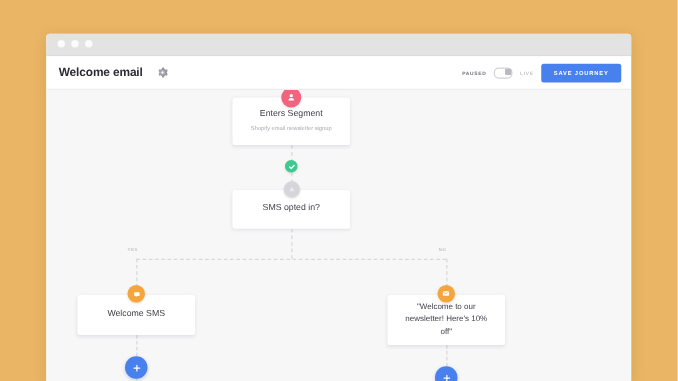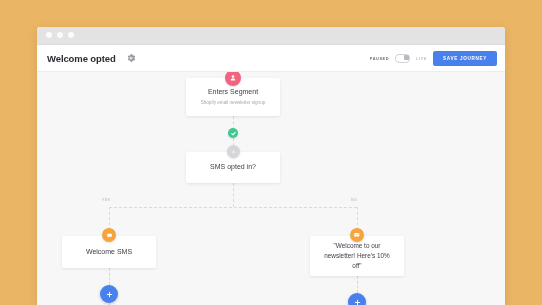--- a/index.html
+++ b/index.html
@@ -231,21 +231,21 @@
 
   <div class="titlebar">
     <div class="dots">
       <span class="dot"></span>
       <span class="dot"></span>
       <span class="dot"></span>
     </div>
   </div>
 
   <div class="appbar">
-    <span class="app-title">Welcome opted</span>
+    <span class="app-title">Welcome email</span>
 
     <span class="gear-btn">
       <svg viewBox="0 0 16 16" width="10" height="10" fill="currentColor">
         <path d="M8 5.3a2.7 2.7 0 1 0 0 5.4 2.7 2.7 0 0 0 0-5.4zm0 4.2a1.5 1.5 0 1 1 0-3 1.5 1.5 0 0 1 0 3z"></path>
         <path d="M14 8a6.2 6.2 0 0 0-.1-1l1.2-.9-1.3-2.2-1.4.5a5.9 5.9 0 0 0-1.7-1L10.5 1h-2.6l-.2 1.4a5.9 5.9 0 0 0-1.7 1l-1.4-.5L3.3 5.1l1.2.9a6.2 6.2 0 0 0 0 2l-1.2.9 1.3 2.2 1.4-.5a5.9 5.9 0 0 0 1.7 1L7.9 13h2.6l.2-1.4a5.9 5.9 0 0 0 1.7-1l1.4.5 1.3-2.2-1.2-.9c.1-.3.1-.7.1-1z" opacity="0"></path>
         <path d="M13.6 9.1a5.7 5.7 0 0 0 0-2.2l1.2-.95-1.2-2.1-1.45.5a5.6 5.6 0 0 0-1.9-1.1L10 1.7H7.6l-.25 1.55a5.6 5.6 0 0 0-1.9 1.1l-1.45-.5-1.2 2.1 1.2.95a5.7 5.7 0 0 0 0 2.2l-1.2.95 1.2 2.1 1.45-.5a5.6 5.6 0 0 0 1.9 1.1l.25 1.55H10l.25-1.55a5.6 5.6 0 0 0 1.9-1.1l1.45.5 1.2-2.1-1.2-.95zM8 10.6A2.6 2.6 0 1 1 8 5.4a2.6 2.6 0 0 1 0 5.2z"></path>
       </svg>
     </span>
 
     <div class="appbar-right">

